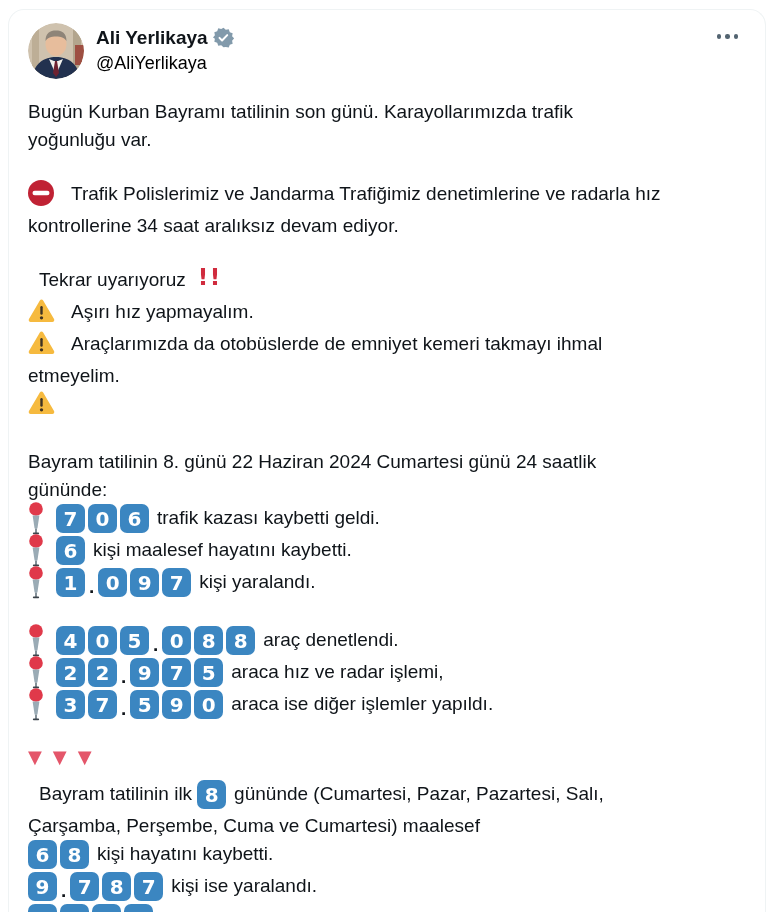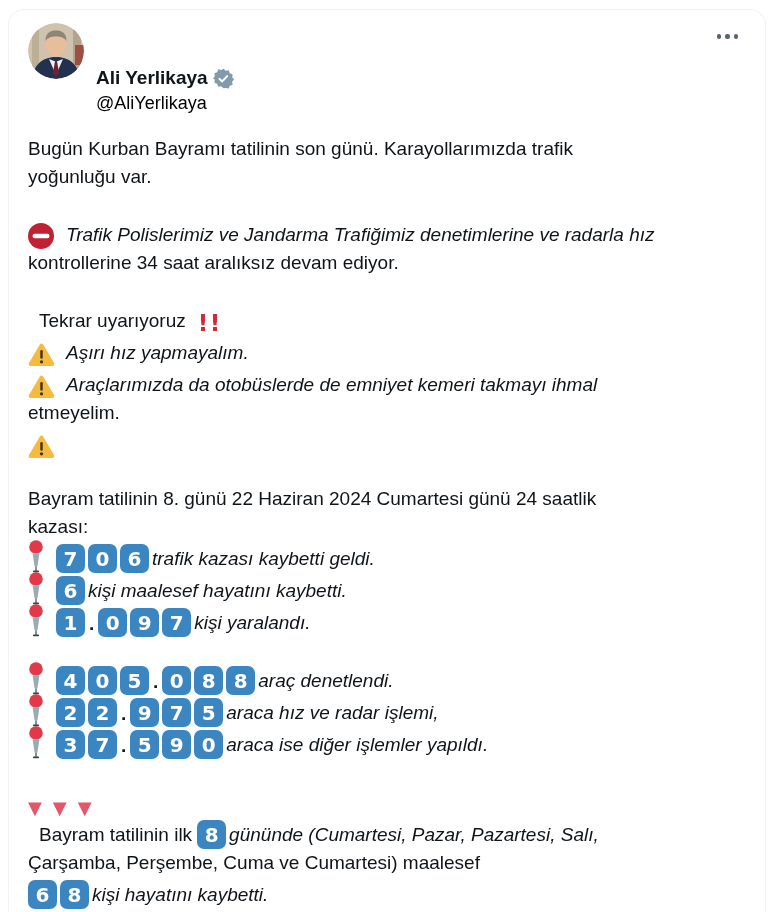--- a/index.html
+++ b/index.html
@@ -4,34 +4,34 @@
 <style>
   html,body{margin:0;padding:0;width:775px;height:912px;overflow:hidden;background:#ffffff;
     font-family:"Liberation Sans", sans-serif;-webkit-font-smoothing:antialiased;}
   .card{position:absolute;left:8px;top:9px;width:758px;height:1200px;background:#ffffff;
     border:1px solid #eff3f4;border-bottom:none;border-radius:16px 16px 0 0;box-sizing:border-box;}
   
   .hdr{display:flex;align-items:flex-start;padding:13px 19px 0 19px;position:relative;}
   .avatar{width:56px;height:56px;border-radius:50%;overflow:hidden;flex:0 0 auto;cursor:pointer;}
   .avatar svg{display:block;}
   .idblock{margin-left:12px;padding-top:3px;}
-  .nameline{display:flex;align-items:center;gap:5px;margin-top:40px;}
+  .nameline{display:flex;align-items:flex-start;gap:5px;}
   .dname{font-size:19px;font-weight:700;color:#0f1419;line-height:24px;cursor:pointer;}
   .badge{display:inline-flex;margin-top:1px;}
   .handle{font-size:18px;color:#000000;line-height:26px;cursor:pointer;}
   .more{position:absolute;right:21px;top:18px;display:flex;gap:4px;padding:6px;cursor:pointer;}
   .more i{width:4.5px;height:4.5px;border-radius:50%;background:#536471;display:block;}
   
   .tbody{padding:19px 19px 0 19px;color:#0f1419;font-size:19px;}
-  .line{display:flex;align-items:flex-end;white-space:pre;}
+  .line{display:flex;align-items:flex-start;white-space:pre;}
   .tline{min-height:28px;}
   .eline{min-height:32px;gap:3px;}
   .blank{height:26px;}
   .txt{line-height:28px;}
-  .eline .txt:not(:first-child){font-style:italic;}
+  .eline .txt:not(:first-child){margin-left:5px;}
   .eline .txt:first-child{margin-right:2px;margin-left:11px;}
   .kc{width:29px;height:29px;border-radius:7px;display:flex;align-items:center;justify-content:center;
      color:#fff;font-weight:700;font-size:20px;flex:0 0 auto;font-family:"DejaVu Sans",sans-serif;}
   .dotsep{font-weight:700;align-self:flex-end;padding-bottom:2px;margin:0 1px;}
   .bb{font-weight:800;font-size:23px;margin-left:7px;letter-spacing:1.5px;
       font-family:"DejaVu Sans",sans-serif;line-height:1;}
   .tri{font-size:18px;margin-right:8px;line-height:1;font-family:"DejaVu Sans",sans-serif;}
   .emoji{display:inline-flex;flex:0 0 auto;}
   .emoji svg{display:block;}
   .m-noentry{margin-right:9px;}
@@ -104,21 +104,21 @@
             <circle cx="18" cy="26.3" r="2.2" fill="#3f3222"></circle>
           </svg></span><span class="txt">Araçlarımızda da otobüslerde de emniyet kemeri takmayı ihmal</span></div>
       <div class="line tline"><span class="txt">etmeyelim.</span></div>
       <div class="line eline"><span class="emoji m-warn"><svg width="27" height="25" viewBox="0 0 36 33">
             <path d="M15.8 3.1c1-1.8 3.4-1.8 4.4 0l14.5 24.6c1 1.8-.2 4-2.2 4H3.5c-2 0-3.2-2.2-2.2-4z" fill="#f6ba3f"></path>
             <rect x="16.4" y="10.5" width="3.2" height="11.5" rx="1.6" fill="#3f3222"></rect>
             <circle cx="18" cy="26.3" r="2.2" fill="#3f3222"></circle>
           </svg></span></div>
       <div class="line blank"></div>
       <div class="line tline"><span class="txt">Bayram tatilinin 8. günü 22 Haziran 2024 Cumartesi günü 24 saatlik</span></div>
-      <div class="line tline"><span class="txt">kazası:</span></div>
+      <div class="line tline"><span class="txt">gününde:</span></div>
       <div class="line eline"><span class="emoji m-pin"><svg width="16" height="33" viewBox="0 0 16 33">
             <circle cx="8" cy="7" r="6.8" fill="#e0394a"></circle>
             <path d="M4.6 13.4h6.8L9.4 26.5H6.6z" fill="#9aabb5"></path>
             <rect x="7.2" y="26.5" width="1.6" height="4.5" fill="#66757f"></rect>
             <rect x="4.9" y="30.5" width="6.2" height="1.7" rx="0.8" fill="#3c444b"></rect>
           </svg></span><span class="kc" style="background: rgb(59, 134, 193);">7</span><span class="kc" style="background: rgb(59, 134, 193);">0</span><span class="kc" style="background: rgb(59, 134, 193);">6</span><span class="txt">trafik kazası kaybetti geldi.</span></div>
       <div class="line eline"><span class="emoji m-pin"><svg width="16" height="33" viewBox="0 0 16 33">
             <circle cx="8" cy="7" r="6.8" fill="#e0394a"></circle>
             <path d="M4.6 13.4h6.8L9.4 26.5H6.6z" fill="#9aabb5"></path>
             <rect x="7.2" y="26.5" width="1.6" height="4.5" fill="#66757f"></rect>

